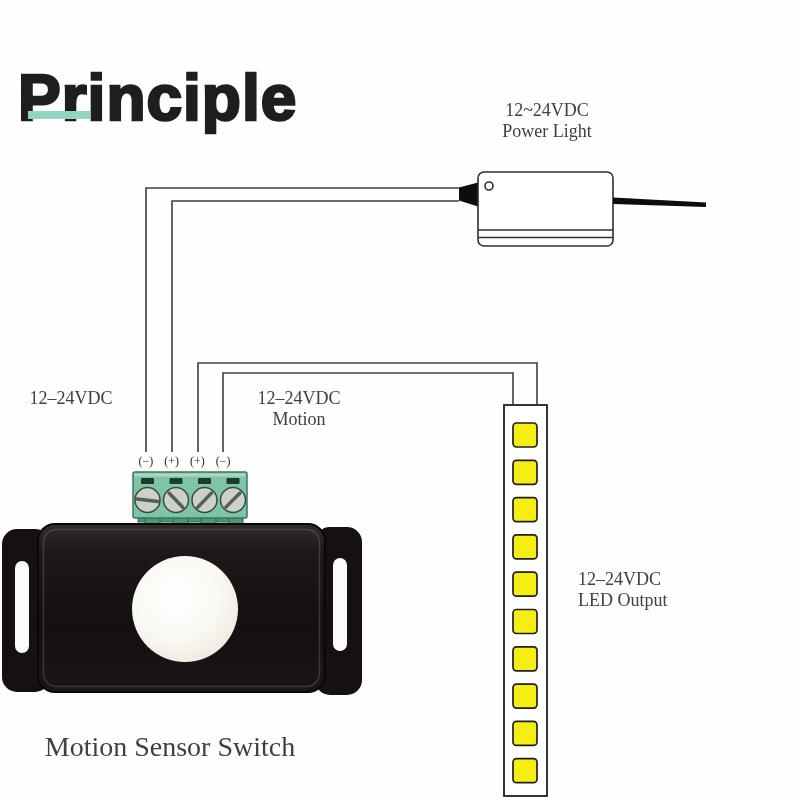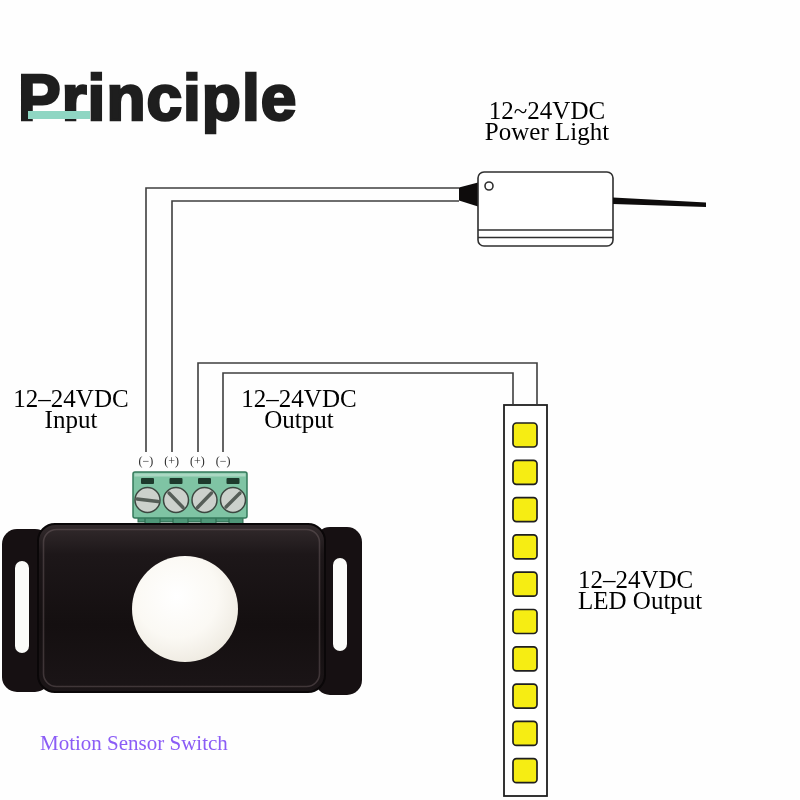--- a/index.html
+++ b/index.html
@@ -20,29 +20,29 @@
     font-size:64px;line-height:1.05;
     color:#1e1e1e;
     letter-spacing:1px;
     text-align:center;
     -webkit-text-stroke:2.6px #1e1e1e;
   }
   .accent-bar{
     position:absolute;left:28px;top:111px;width:62px;height:8px;
     background:var(--accent-teal,#8fd6c3);
   }
-  .lbl{position:absolute;font-size:25px;line-height:21px;color:#000000;}
+  .lbl{position:absolute;font-size:18px;line-height:21px;color:#404040;}
   .lbl.center{text-align:center;}
   .lbl-power{left:447px;top:100px;width:200px;}
   .lbl-input{left:0px;top:388px;width:142px;}
   .lbl-output{left:228px;top:388px;width:142px;}
   .lbl-led{left:578px;top:569px;width:160px;text-align:left;}
   .lbl-device{
     position:absolute;left:40px;top:731px;width:260px;
-    font-size:21px;color:#8b5cf6;
+    text-align:center;font-size:28px;color:#404040;
   }
   .terminal-labels{
     position:absolute;left:133px;top:454px;width:103px;
     display:flex;justify-content:space-around;
     font-size:12px;color:#2a2a2a;
   }
   .terminal-labels span{flex:1;text-align:center;}
 
   
   .wire{fill:none;stroke:var(--wire-gray,#3f3f3f);stroke-width:1.6;}
@@ -153,26 +153,25 @@
   <h1 class="page-title">Principle</h1>
   <div class="accent-bar"></div>
 
   <div class="lbl center lbl-power">
     <div>12~24VDC</div>
     <div>Power Light</div>
   </div>
 
   <div class="lbl center lbl-input">
     <div>12–24VDC</div>
-    <div>Input</div>
   </div>
 
   <div class="lbl center lbl-output">
     <div>12–24VDC</div>
-    <div>Output</div>
+    <div>Motion</div>
   </div>
 
   <div class="lbl lbl-led">
     <div>12–24VDC</div>
     <div>LED Output</div>
   </div>
 
   <div class="terminal-labels">
     <span>(−)</span>
     <span>(+)</span>

